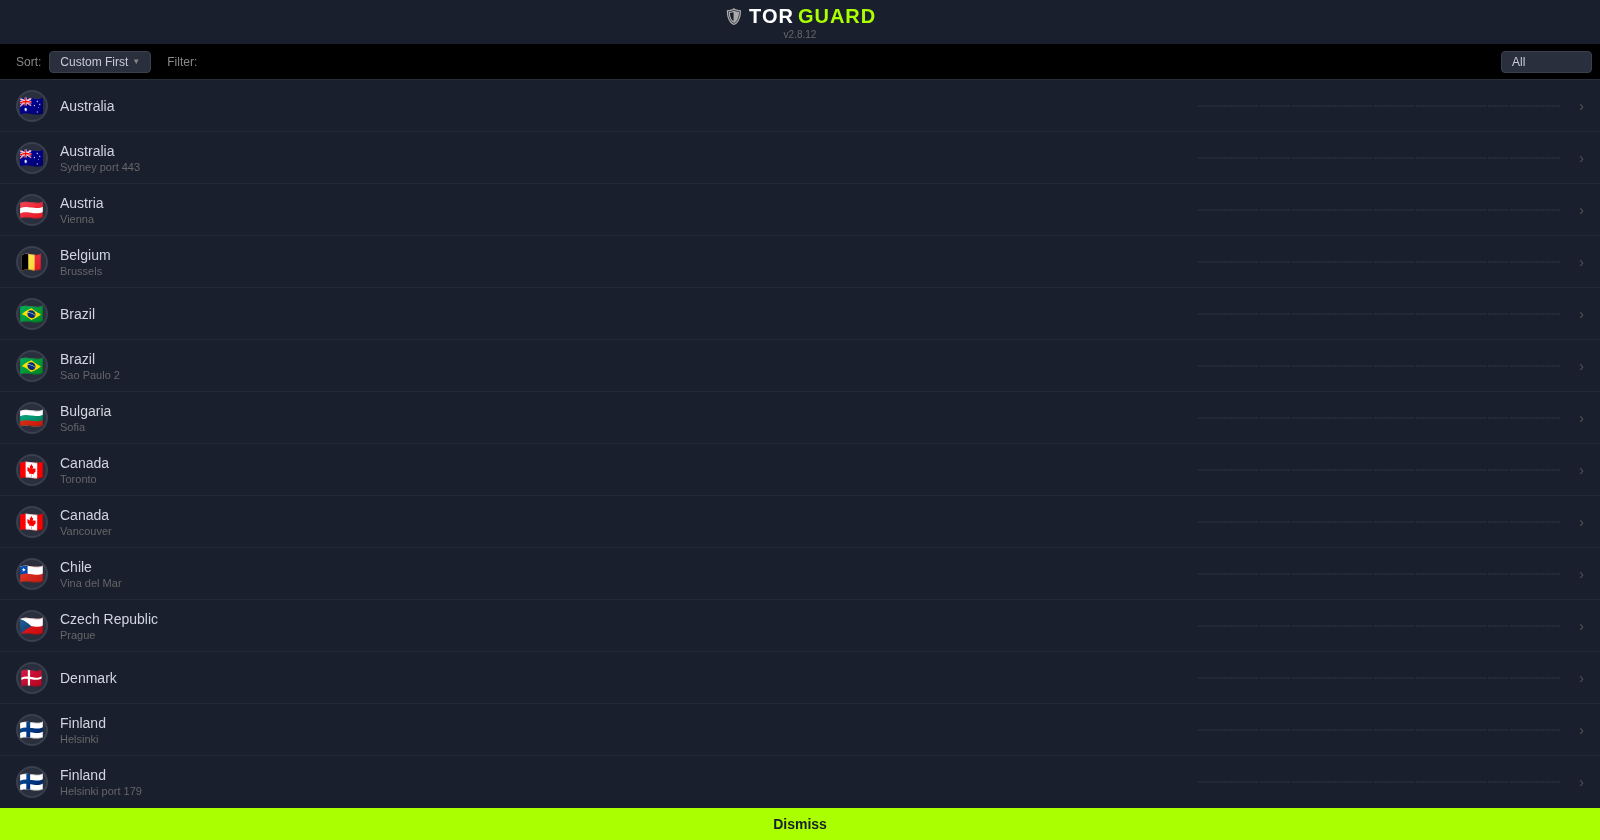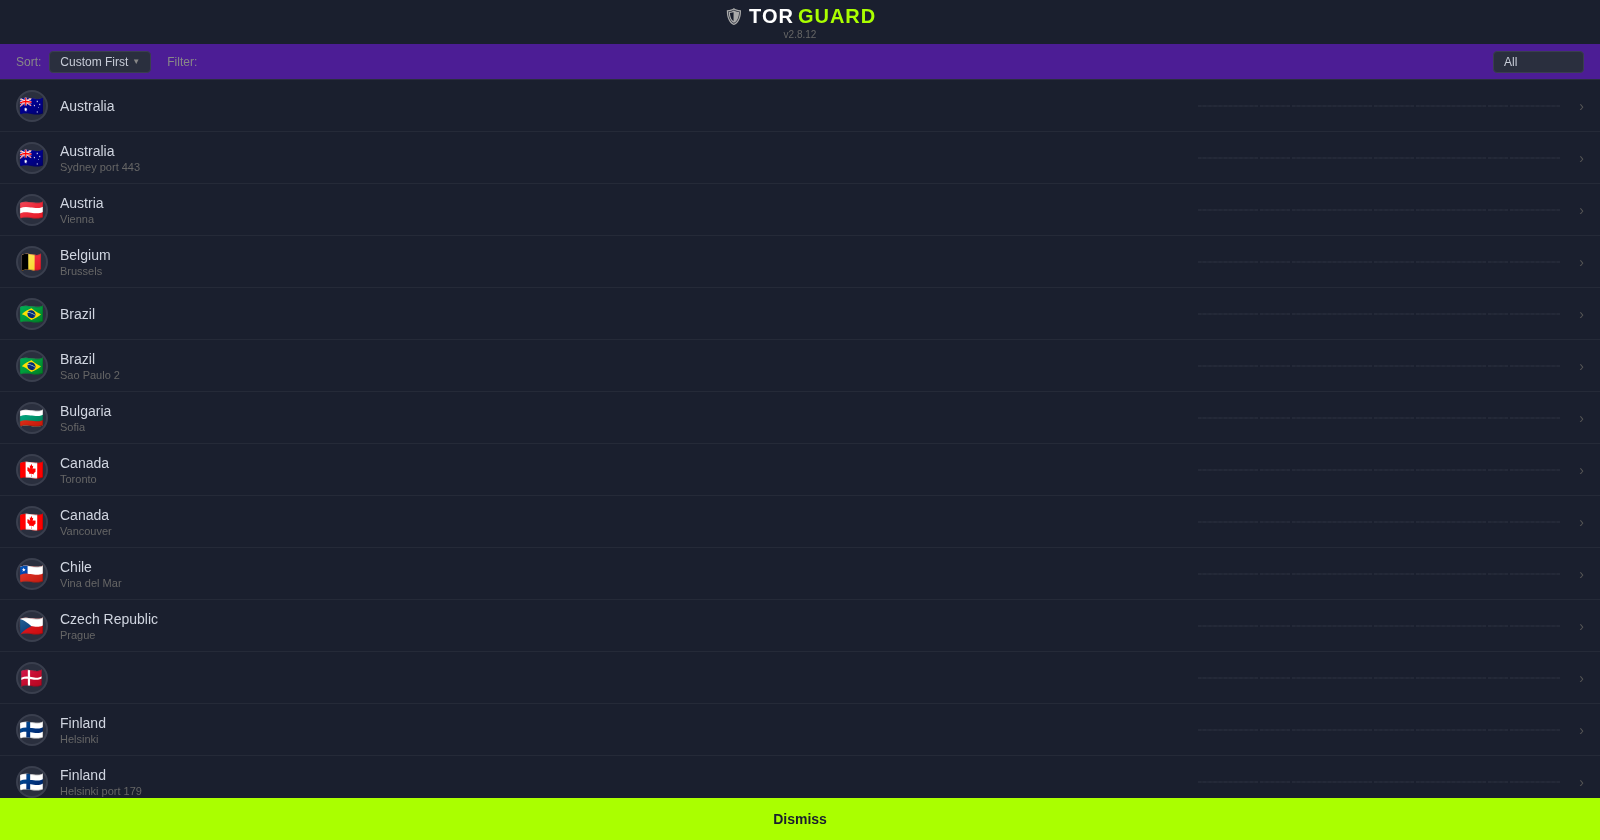--- a/index.html
+++ b/index.html
@@ -46,21 +46,21 @@
       font-size: 10px;
       color: #666;
       margin-top: 1px;
     }
 
     
     .toolbar {
       display: flex;
       align-items: center;
       padding: 6px 16px;
-      background-color: #4c1d95;
+      background-color: #000000;
       border-bottom: 1px solid #2a2f3e;
       height: 36px;
       position: relative;
     }
     .sort-label {
       font-size: 12px;
       color: #888;
       margin-right: 8px;
     }
     .custom-first-btn {
@@ -81,21 +81,21 @@
       color: #888;
     }
     .filter-label {
       font-size: 12px;
       color: #888;
       margin-left: 16px;
       margin-right: 8px;
     }
     .filter-select-wrapper {
       position: absolute;
-      right: 16px;
+      right: 8px;
       top: 50%;
       transform: translateY(-50%);
       margin-left: 8px;
     }
     .filter-select {
       background-color: #2a2f3e;
       color: #c8cdd8;
       border: 1px solid #3a3f4e;
       border-radius: 4px;
       padding: 3px 24px 3px 10px;
@@ -170,21 +170,21 @@
       color: #555;
       font-size: 14px;
     }
 
     
     .dismiss-bar {
       position: absolute;
       bottom: 0;
       left: 0;
       right: 0;
-      height: 42px;
+      height: 32px;
       background-color: #aaff00;
       display: flex;
       align-items: center;
       justify-content: center;
       cursor: pointer;
     }
     .dismiss-label {
       font-size: 14px;
       font-weight: 600;
       color: #1a1f2e;
@@ -399,20 +399,21 @@
         <div class="signal-line" style="width: 40px;"></div>
         <div class="signal-line" style="width: 70px;"></div>
         <div class="signal-line" style="width: 20px;"></div>
         <div class="signal-line" style="width: 50px;"></div>
       </div>
       <div class="chevron-right">›</div>
     </div>
     <div class="server-item">
       <div class="flag-circle">🇩🇰</div>
       <div class="server-info">
+        <div class="server-country">Denmark</div>
       </div>
       <div class="signal-lines">
         <div class="signal-line" style="width: 60px;"></div>
         <div class="signal-line" style="width: 30px;"></div>
         <div class="signal-line" style="width: 80px;"></div>
         <div class="signal-line" style="width: 40px;"></div>
         <div class="signal-line" style="width: 70px;"></div>
         <div class="signal-line" style="width: 20px;"></div>
         <div class="signal-line" style="width: 50px;"></div>
       </div>

